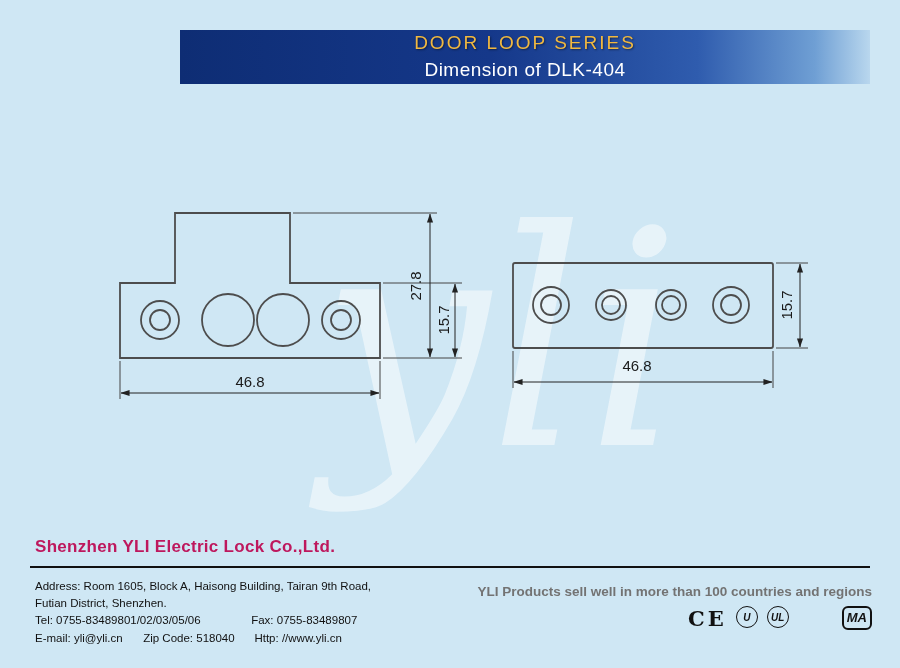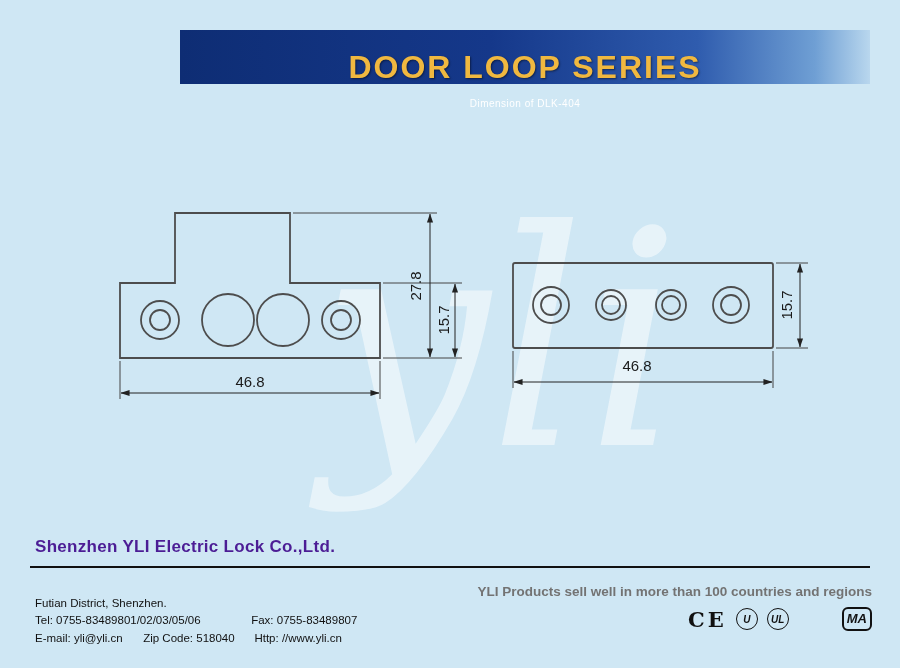--- a/index.html
+++ b/index.html
@@ -4,39 +4,39 @@
 <style>
   html,body{margin:0;padding:0;}
   body{font-family:"Liberation Sans",sans-serif;}
   .page{position:relative;width:900px;height:668px;background:#cfe7f4;overflow:hidden;}
 
   
   .brand{position:absolute;left:52px;top:6px;width:118px;text-align:center;}
   .brand-text{color:#8b2332;font-weight:bold;font-size:13px;letter-spacing:.3px;white-space:nowrap;margin-top:1px;}
   .banner{position:absolute;left:180px;top:30px;width:690px;height:54px;text-align:center;color:#fff;
           background:linear-gradient(90deg,#0e2d74 0%,#15388a 45%,#2f5cae 75%,#6f9fd4 92%,#b9d7ee 100%);}
-  .banner-title{font-size:32px;font-weight:bold;letter-spacing:2px;color:#f0b840;margin-top:19px;text-shadow:1px 1px 2px rgba(0,0,0,.45);}
-  .banner-subtitle{font-size:10px;letter-spacing:.5px;margin-top:12px;}
+  .banner-title{font-size:19px;font-weight:normal;letter-spacing:2px;color:#f0b840;margin-top:2px;text-shadow:1px 1px 2px rgba(0,0,0,.45);}
+  .banner-subtitle{font-size:19px;letter-spacing:.5px;margin-top:5px;}
 
   
   .drawing{position:absolute;left:0;top:100px;width:900px;height:440px;}
   .shape{fill:none;stroke:#4d4d4d;stroke-width:1.8px;}
   .ext{stroke:#444;stroke-width:1px;}
   .dim{stroke:#222;stroke-width:1px;}
   .dimtext{font-family:"Liberation Sans",sans-serif;font-size:15px;fill:#1a1a1a;}
   .wm{font-family:"DejaVu Serif",serif;font-style:italic;fill:#ffffff;opacity:.5;}
 
   
-  .company{position:absolute;left:35px;top:537px;font-size:17px;font-weight:bold;color:#4c1d95;letter-spacing:.3px;}
+  .company{position:absolute;left:35px;top:537px;font-size:17px;font-weight:bold;color:#be185d;letter-spacing:.3px;}
   .rule{position:absolute;left:30px;top:566px;width:840px;border-top:2px solid #111;height:0;}
   .addr{position:absolute;left:35px;font-size:11.5px;color:#111;white-space:nowrap;}
   .addr span{display:inline-block;}
   .w213{width:213px;} .w105{width:105px;} .w108{width:108px;}
   .slogan{position:absolute;right:28px;top:584px;font-size:13.5px;font-weight:bold;color:#737373;}
-  .certs{position:absolute;right:28px;top:606px;display:flex;align-items:center;gap:9px;height:26px;}
+  .certs{position:absolute;right:28px;top:606px;display:flex;gap:9px;height:26px;}
   .cert-ce{font-size:21px;font-weight:bold;letter-spacing:3px;color:#111;font-family:"DejaVu Serif",serif;}
   .cert-circle{width:22px;height:22px;border:1.6px solid #111;border-radius:50%;display:flex;align-items:center;justify-content:center;
                font-size:10px;font-weight:bold;font-style:italic;color:#111;box-sizing:border-box;}
   .cert-box{border:2px solid #111;border-radius:6px;padding:0 3px;height:20px;line-height:19px;font-size:13px;font-weight:bold;font-style:italic;color:#111;margin-left:44px;}
 </style>
 </head>
 <body>
 
 <div class="page">
 
@@ -99,20 +99,21 @@
       <line class="dim" x1="514" y1="282" x2="772" y2="282" marker-start="url(#arrow)" marker-end="url(#arrow)"></line>
 
       <text class="dimtext" x="792" y="205" text-anchor="middle" transform="rotate(-90 792 205)">15.7</text>
       <text class="dimtext" x="637" y="271" text-anchor="middle">46.8</text>
     </g>
   </svg>
 
   <div class="company">Shenzhen YLI Electric Lock Co.,Ltd.</div>
   <div class="rule"></div>
 
+  <div class="addr" style="top:580px;">Address: Room 1605, Block A, Haisong Building, Tairan 9th Road,</div>
   <div class="addr" style="top:597px;">Futian District, Shenzhen.</div>
   <div class="addr" style="top:614px;">
     <span class="w213">Tel: 0755-83489801/02/03/05/06</span>
     <span>Fax: 0755-83489807</span>
   </div>
   <div class="addr" style="top:632px;">
     <span class="w105">E-mail: yli@yli.cn</span>
     <span class="w108">Zip Code: 518040</span>
     <span>Http: //www.yli.cn</span>
   </div>

